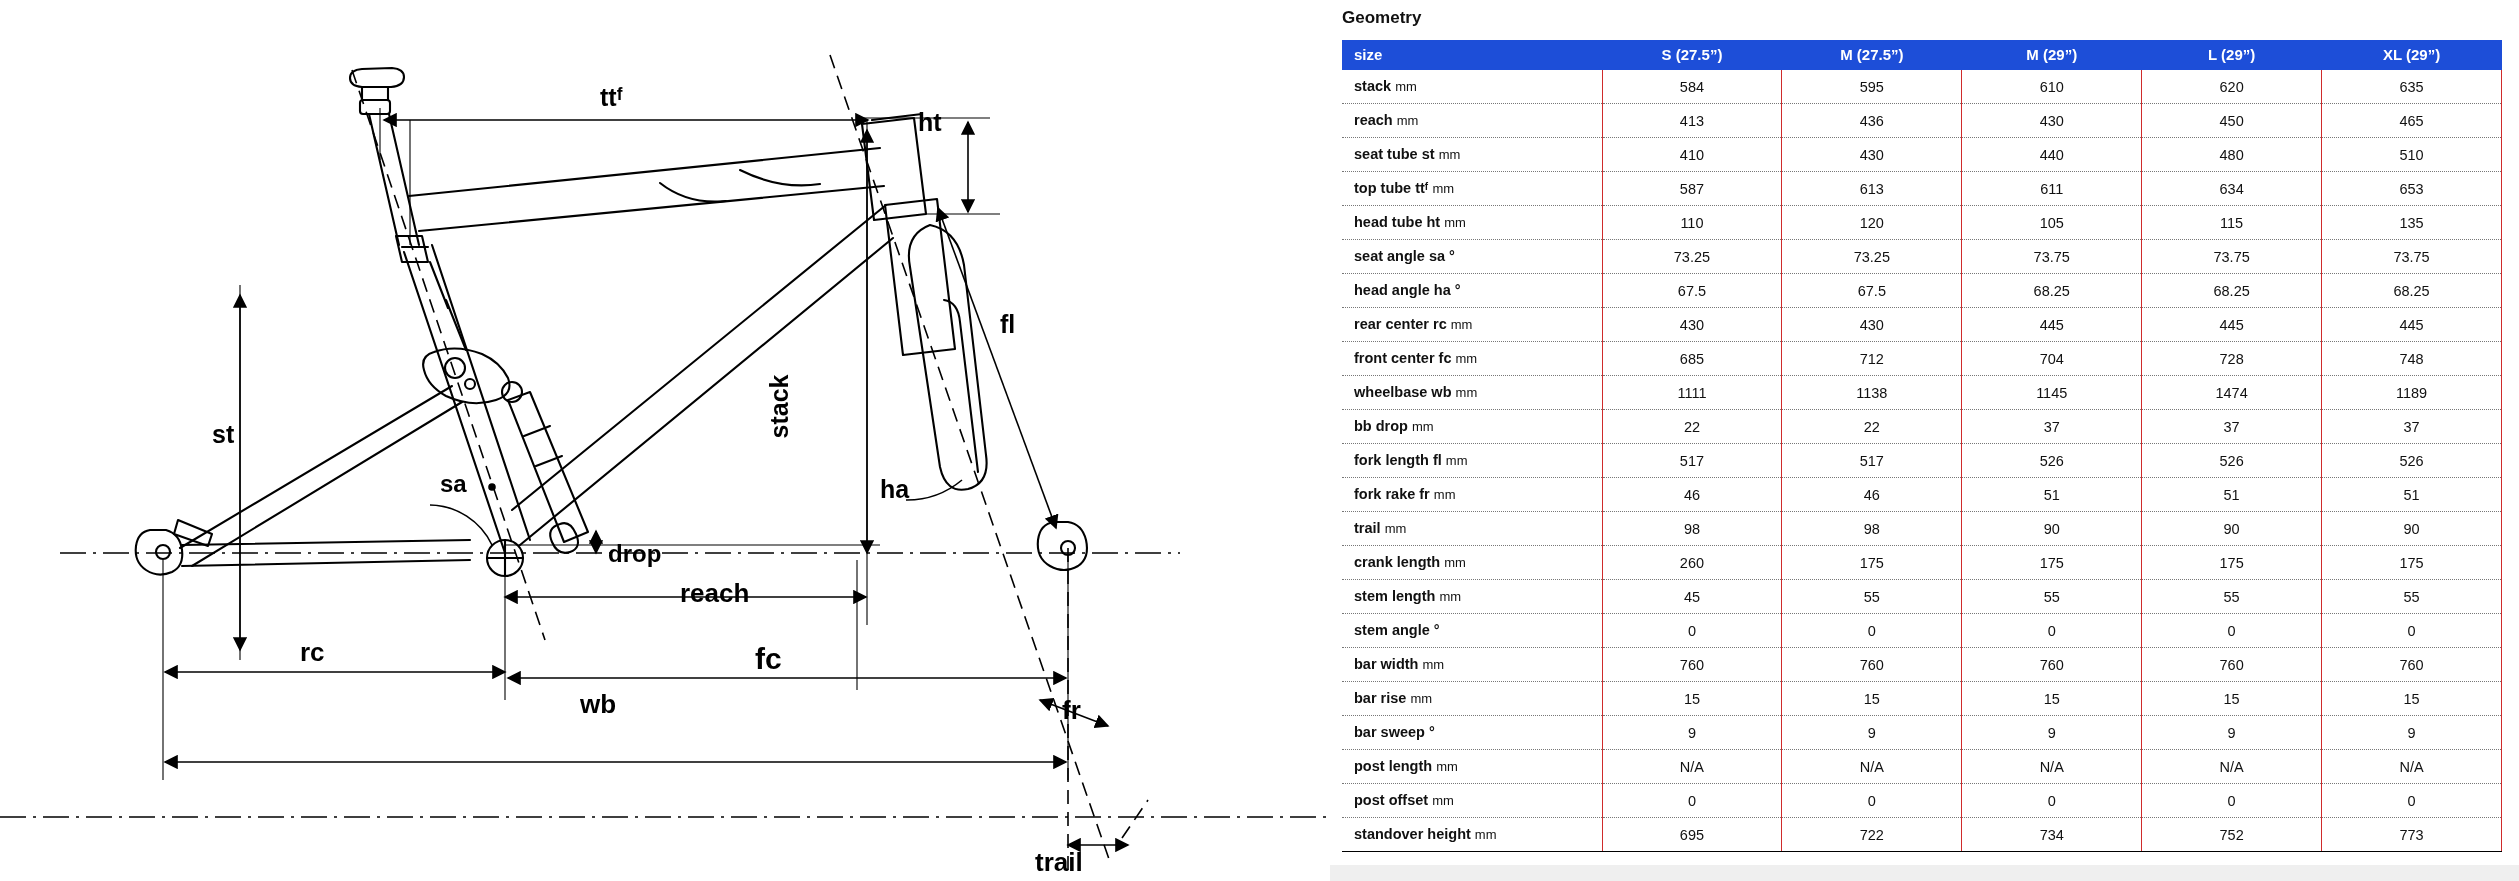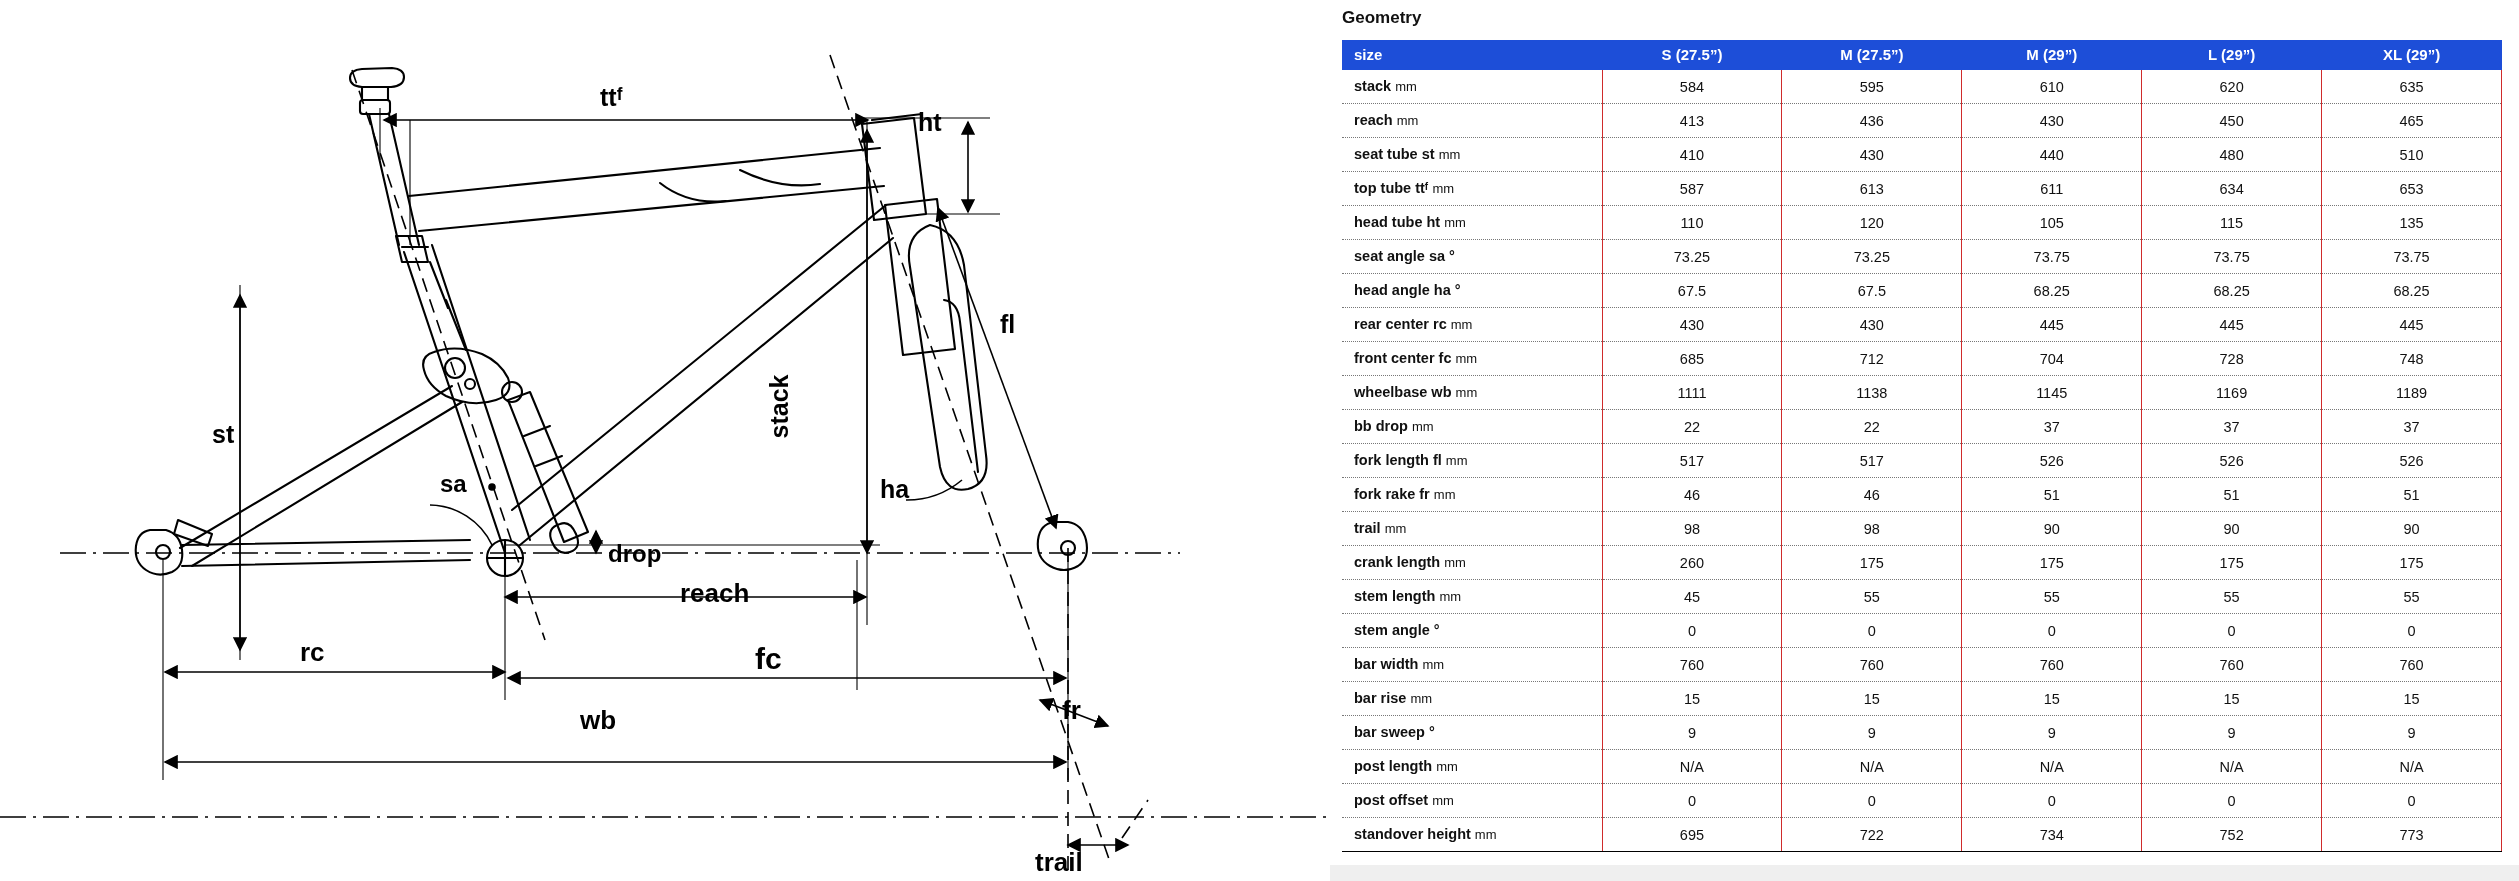--- a/index.html
+++ b/index.html
@@ -193,21 +193,21 @@
     <div class="dlabel" style="left:1000px;top:310px;font-size:25px;">fl</div>
     <div class="dlabel" style="left:748px;top:392px;font-size:25px;transform:rotate(-90deg);transform-origin:center;">stack</div>
     <div class="dlabel" style="left:212px;top:420px;font-size:25px;">st</div>
     <div class="dlabel" style="left:440px;top:470px;font-size:24px;">sa</div>
     <div class="dlabel" style="left:880px;top:475px;font-size:25px;text-align:center;">ha</div>
     <div class="dlabel" style="left:608px;top:540px;font-size:24px;">drop</div>
     <div class="dlabel" style="left:680px;top:578px;font-size:26px;">reach</div>
     <div class="dlabel" style="left:300px;top:637px;font-size:26px;">rc</div>
     <div class="dlabel" style="left:755px;top:642px;font-size:30px;">fc</div>
     <div class="dlabel" style="left:1062px;top:695px;font-size:26px;">fr</div>
-    <div class="dlabel" style="left:580px;top:705px;font-size:26px;">wb</div>
+    <div class="dlabel" style="left:580px;top:689px;font-size:26px;">wb</div>
     <div class="dlabel" style="left:1035px;top:847px;font-size:26px;">trail</div>
   </div>
 
   <div class="geo-panel">
     <div class="geo-title">Geometry</div>
 
     <table class="geo-table">
       <colgroup>
         <col class="col-first">
         <col>
@@ -297,21 +297,21 @@
           <td class="val">712</td>
           <td class="val">704</td>
           <td class="val">728</td>
           <td class="val lastcol">748</td>
         </tr>
         <tr>
           <td class="rowlabel"><span>wheelbase wb</span> <span class="unit">mm</span></td>
           <td class="val">1111</td>
           <td class="val">1138</td>
           <td class="val">1145</td>
-          <td class="val">1169</td>
+          <td class="val">1474</td>
           <td class="val lastcol">1189</td>
         </tr>
         <tr>
           <td class="rowlabel"><span>bb drop</span> <span class="unit">mm</span></td>
           <td class="val">22</td>
           <td class="val">22</td>
           <td class="val">37</td>
           <td class="val">37</td>
           <td class="val lastcol">37</td>
         </tr>

